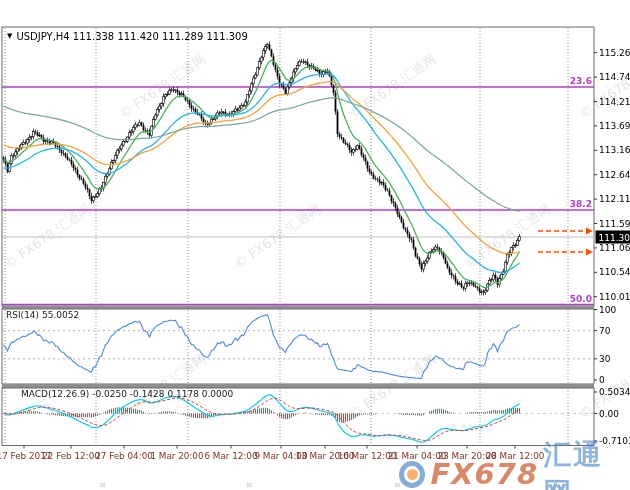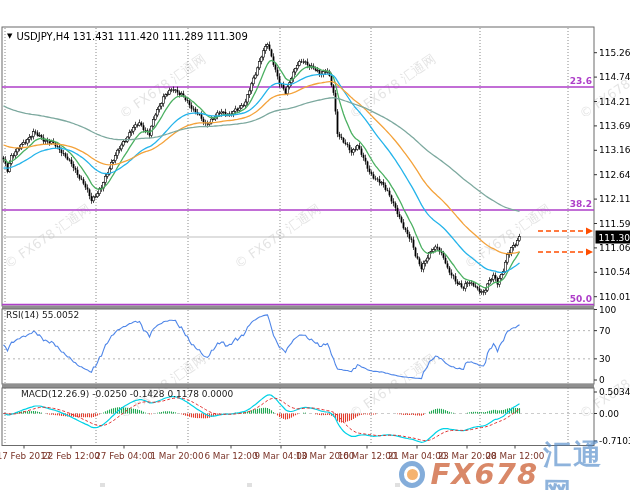--- a/index.html
+++ b/index.html
@@ -863,21 +863,21 @@
       <line x1="417" y1="445.5" x2="417" y2="448.5" stroke="#444" stroke-width="1"></line>
       <text x="417" y="459" font-size="8.8" text-anchor="middle" fill="#7a3428">21 Mar 04:00</text>
       <line x1="467" y1="445.5" x2="467" y2="448.5" stroke="#444" stroke-width="1"></line>
       <text x="467" y="459" font-size="8.8" text-anchor="middle" fill="#7a3428">23 Mar 20:00</text>
       <line x1="515" y1="445.5" x2="515" y2="448.5" stroke="#444" stroke-width="1"></line>
       <text x="515" y="459" font-size="8.8" text-anchor="middle" fill="#7a3428">28 Mar 12:00</text>
     </svg>
 
   <div class="symlabel">
     <span class="tri">▼</span>
-    <span>USDJPY,H4  131.431 111.420 111.289 111.309</span>
+    <span>USDJPY,H4  111.338 111.420 111.289 111.309</span>
   </div>
 
   <div class="panel-label rsi-lab">RSI(14) 55.0052</div>
   <div class="panel-label macd-lab">MACD(12.26.9) -0.0250 -0.1428 0.1178 0.0000</div>
 
   <div class="logo">
     <span class="logo-circle">
         <span class="dot"></span>
       </span>
     <span class="logo-fx">FX678</span>

